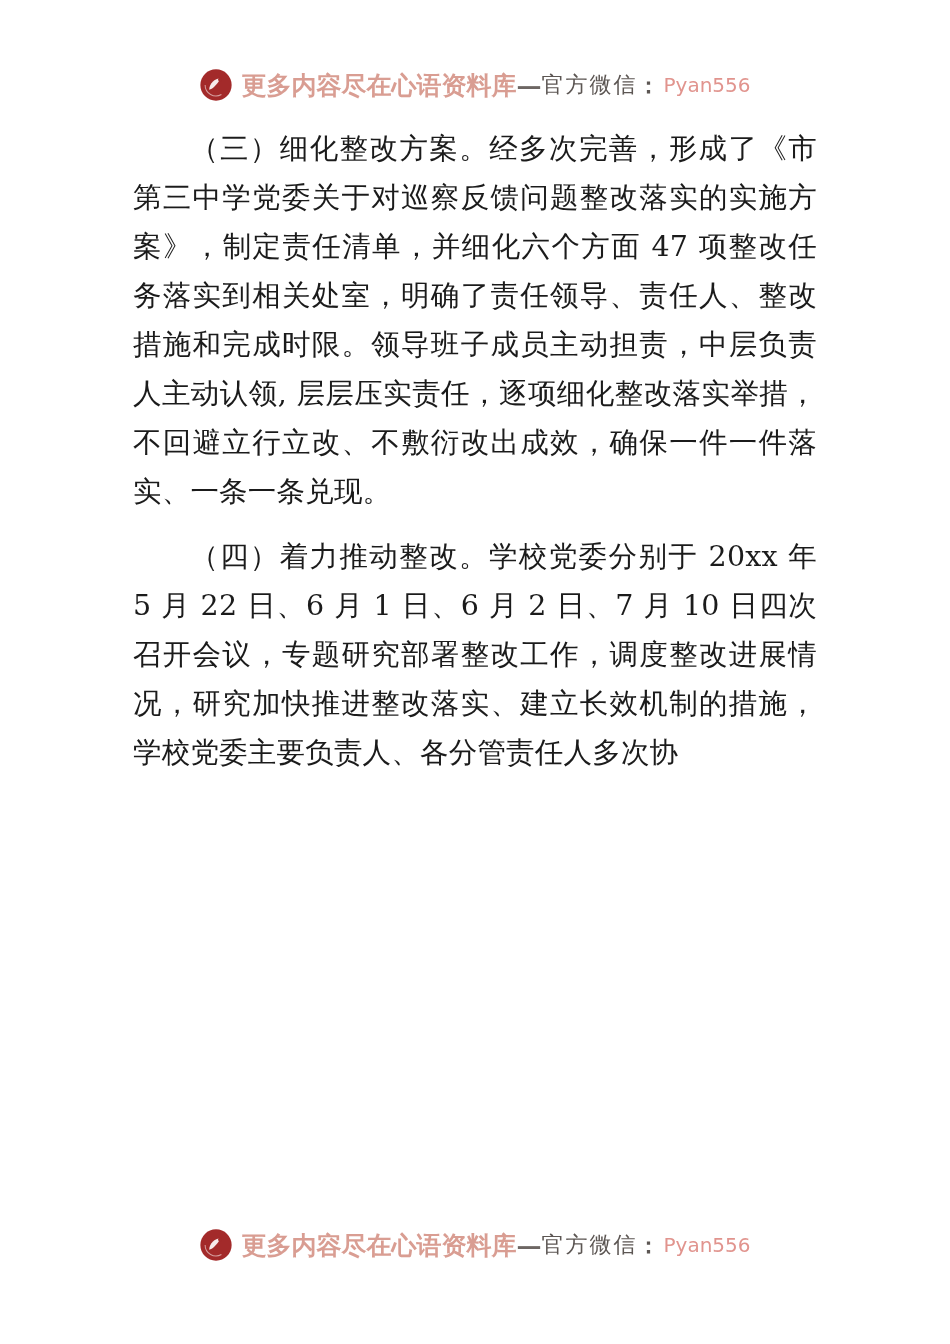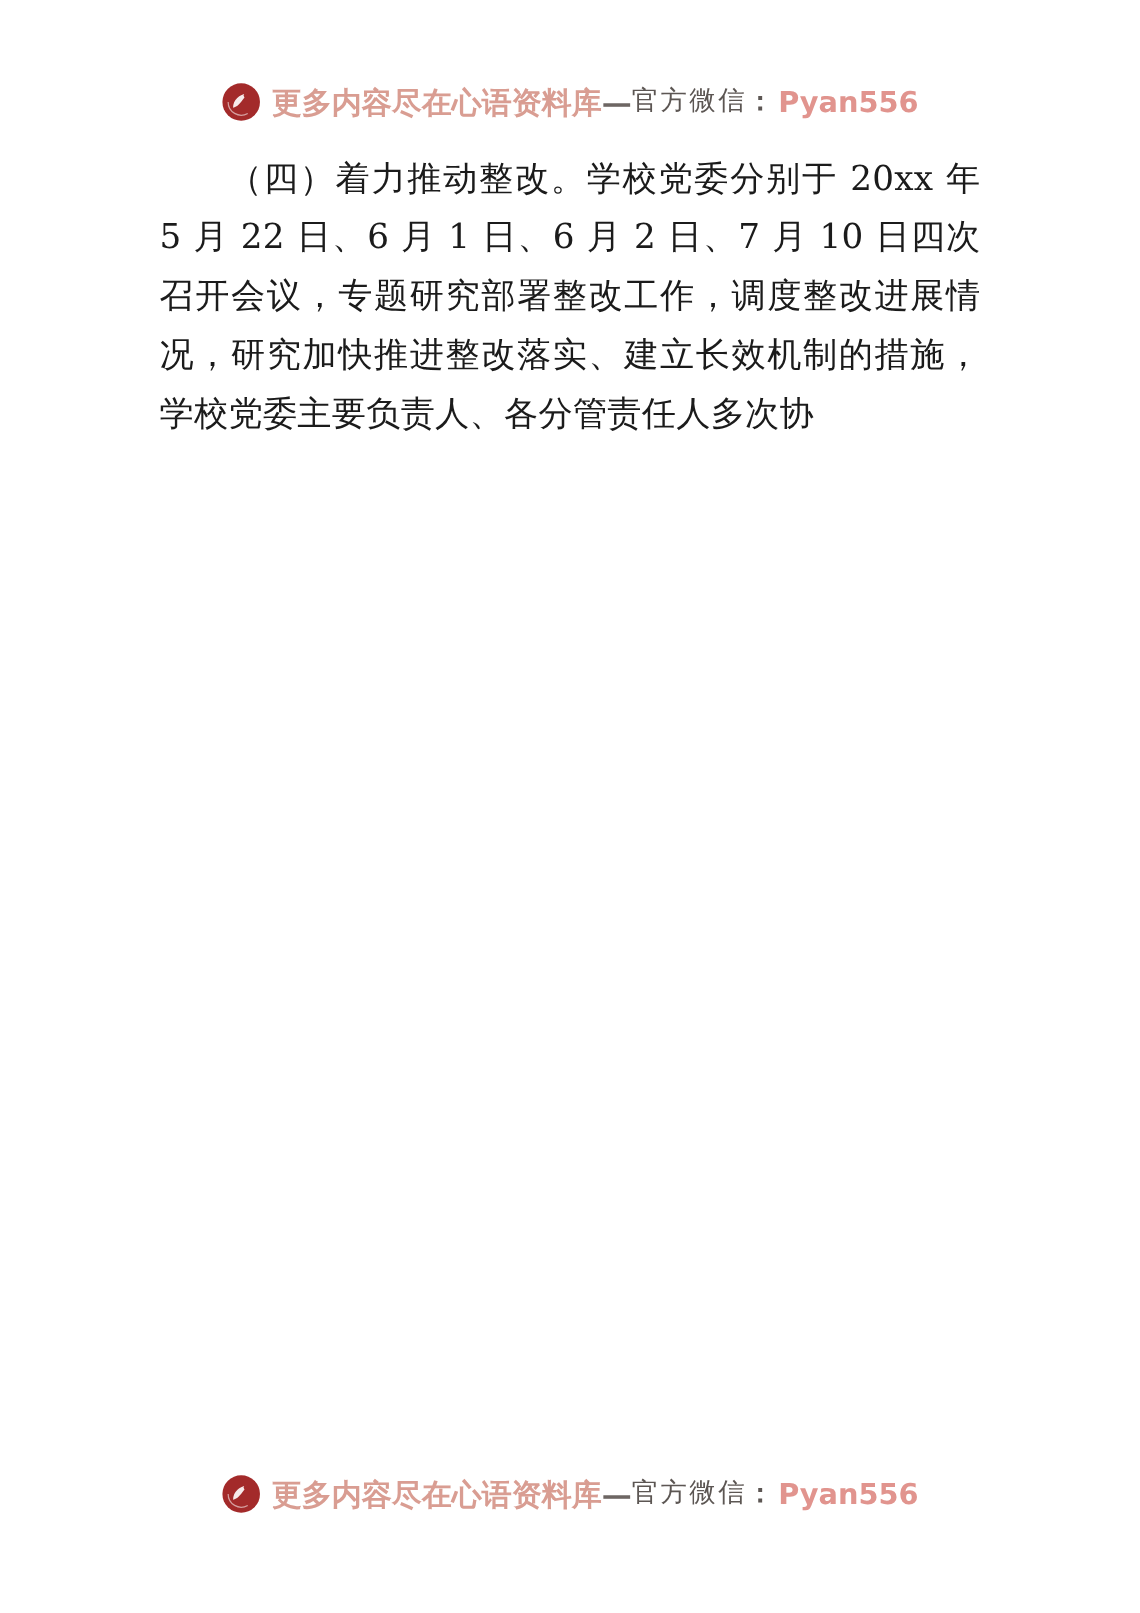--- a/index.html
+++ b/index.html
@@ -69,22 +69,22 @@
   }
   .wm-colon {
     font-family: "DejaVu Serif", "Liberation Serif", serif;
     font-size: 22px;
     font-weight: 700;
     color: #5c5653;
     line-height: 1;
   }
   .wm-id {
     font-family: "DejaVu Sans", "Liberation Sans", sans-serif;
-    font-size: 24px;
-    font-weight: 700;
+    font-size: 20px;
+    font-weight: 400;
     color: #e1948e;
     line-height: 1;
     margin-left: 4px;
   }
 
   
   .body-text {
     position: absolute;
     left: 133px;
     top: 124px;
@@ -122,20 +122,21 @@
       <path d="M18 50 a32 32 0 0 0 48 28" fill="none" stroke="#ffffff" stroke-width="3" opacity="0.55"></path>
     </svg>
     <span class="wm-main">更多内容尽在心语资料库</span>
       <span class="wm-dash">—</span>
       <span class="wm-label">官方微信</span>
       <span class="wm-colon">：</span>
       <span class="wm-id">Pyan556</span>
   </div>
 
   <div class="body-text">
+    <p class="para indent">（三）细化整改方案。经多次完善，形成了《市第三中学党委关于对巡察反馈问题整改落实的实施方案》，制定责任清单，并细化六个方面 47 项整改任务落实到相关处室，明确了责任领导、责任人、整改措施和完成时限。领导班子成员主动担责，中层负责人主动认领, 层层压实责任，逐项细化整改落实举措，不回避立行立改、不敷衍改出成效，确保一件一件落实、一条一条兑现。</p>
     <p class="para indent last">（四）着力推动整改。学校党委分别于 20xx 年 5 月 22 日、6 月 1 日、6 月 2 日、7 月 10 日四次召开会议，专题研究部署整改工作，调度整改进展情况，研究加快推进整改落实、建立长效机制的措施，学校党委主要负责人、各分管责任人多次协</p>
   </div>
 
   <div class="watermark footer">
     <svg class="wm-logo" viewBox="0 0 100 100">
       <circle cx="50" cy="50" r="46" fill="#a32a2a"></circle>
       <path d="M50 8 a42 42 0 0 1 0 84 a26 26 0 0 0 0 -84 z" fill="#ffffff" opacity="0.28"></path>
       <path d="M30 64 C30 46, 46 30, 64 30 C58 40, 52 48, 44 56 C40 60, 35 63, 30 64 Z" fill="#ffffff" opacity="0.9"></path>
       <circle cx="62" cy="34" r="6" fill="#a32a2a"></circle>
       <path d="M18 50 a32 32 0 0 0 48 28" fill="none" stroke="#ffffff" stroke-width="3" opacity="0.55"></path>

